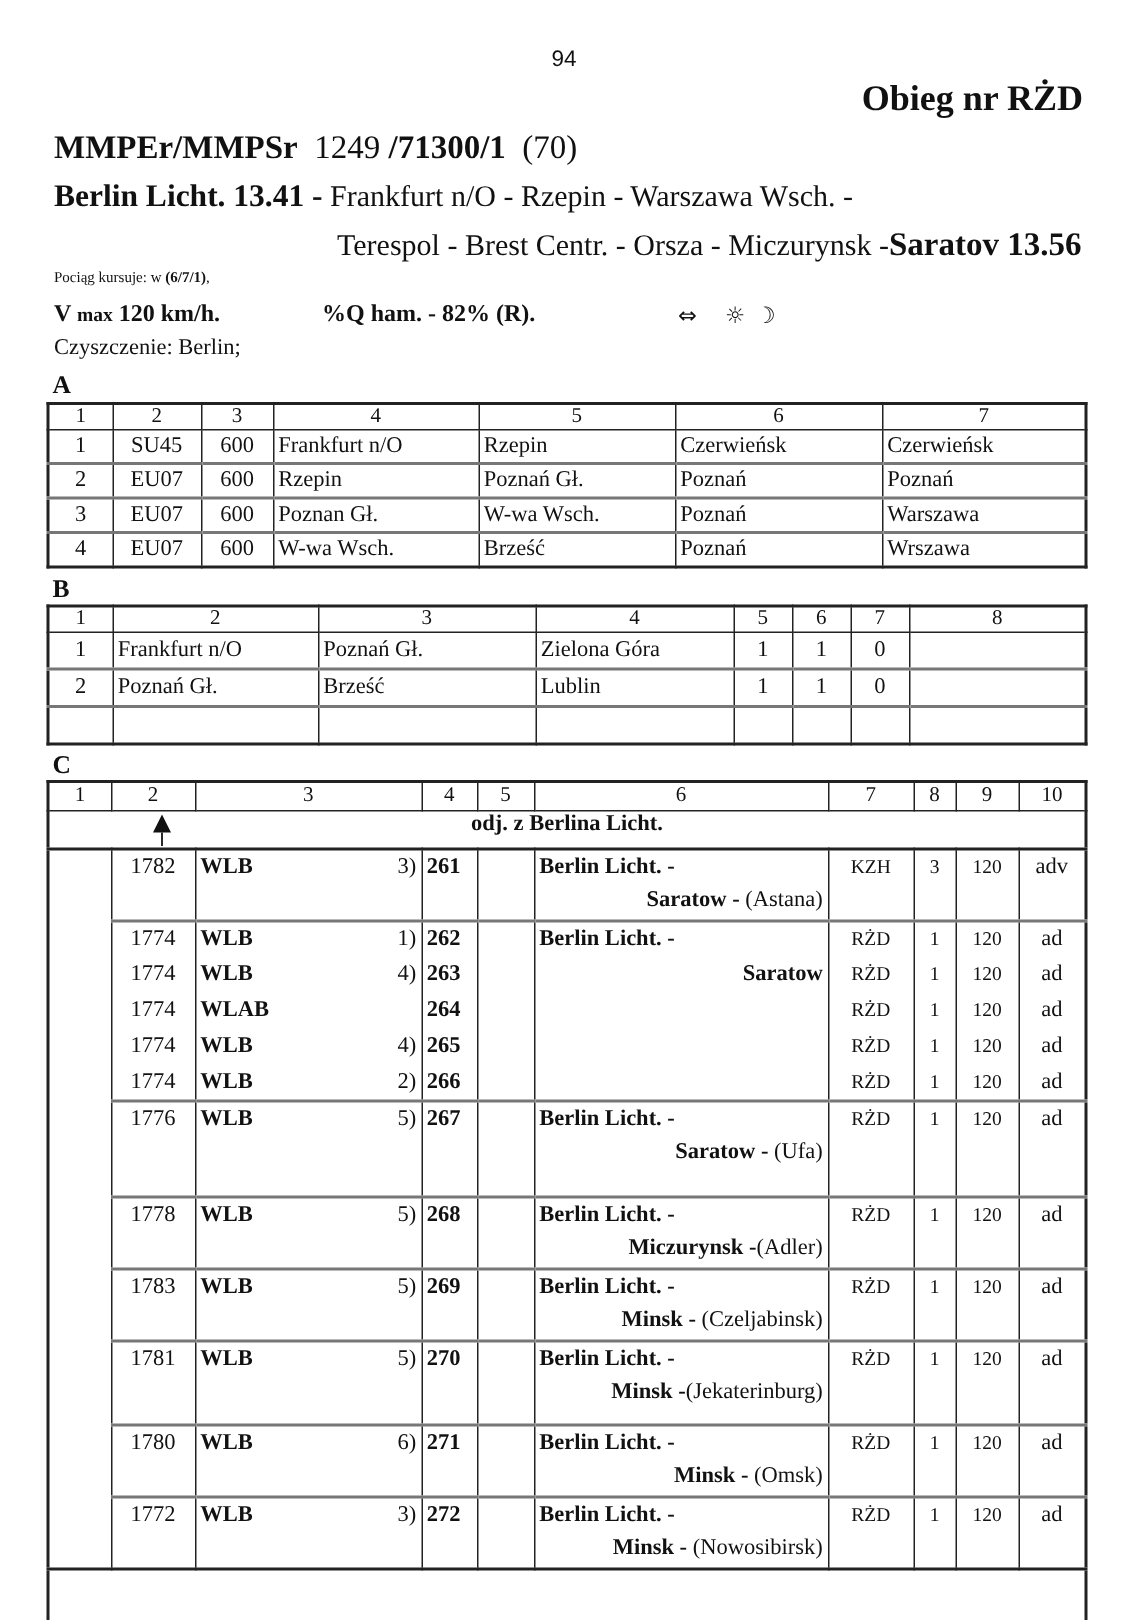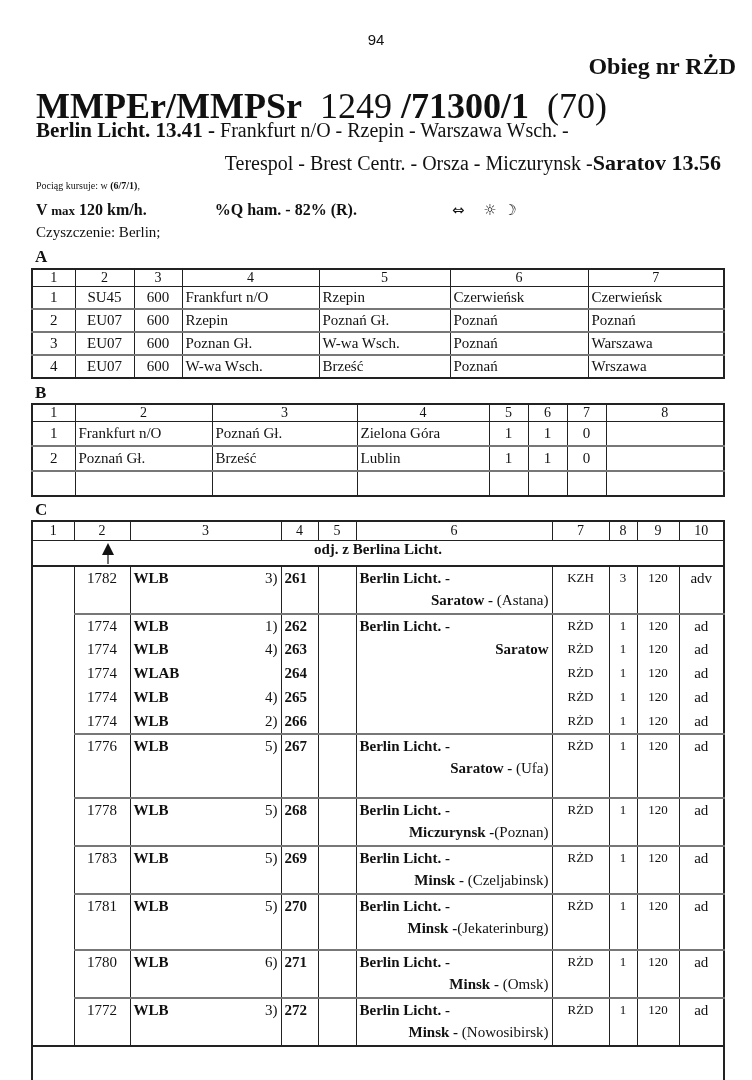--- a/index.html
+++ b/index.html
@@ -1,22 +1,22 @@
 <!DOCTYPE html>
 <html><head>
 <meta charset="utf-8">
 <style>
   html, body { margin: 0; padding: 0; background: #ffffff; }
   body { width: 752px; height: 1080px; position: relative; overflow: hidden;
          font-family: "Liberation Serif", serif; color: #111; }
   .abs { position: absolute; }
   .page-number { left: 0; width: 752px; top: 31px; text-align: center;
                  font-family: "Liberation Sans", sans-serif; font-size: 15px; }
-  .obieg { right: 16px; top: 53px; font-size: 24px; font-weight: bold; text-align: center; }
-  .title { left: 36px; top: 85px; font-size: 36px; white-space: nowrap; }
+  .obieg { right: 30px; top: 53px; font-size: 24px; font-weight: bold; text-align: center; }
+  .title { left: 36px; top: 85px; font-size: 22px; white-space: nowrap; }
   .title b { font-weight: bold; }
   .route1 { left: 36px; top: 118px; font-size: 20px; white-space: nowrap; }
   .route2 { right: 31px; top: 150px; font-size: 20px; white-space: nowrap; }
   .route1 b, .route2 b { font-size: 21px; }
   .route2 .sar { font-size: 22px; font-weight: bold; }
   .line-kurs { left: 36px; top: 180px; font-size: 10px; white-space: nowrap; }
   .line-vmax { left: 36px; top: 201px; font-size: 16px; white-space: nowrap; font-weight: bold; }
   .line-vmax .sub { font-size: 13px; }
   .line-czysz { left: 36px; top: 224px; font-size: 15px; white-space: nowrap; }
   .sec-label { font-size: 17px; font-weight: bold; left: 35px; }
@@ -362,21 +362,21 @@
       <tr class="blk dotted-top" style="height: 48px;">
         <td class="c">1778</td>
         <td>
           <div class="wlb">
             <b>WLB</b>
             <span>5)</span>
           </div>
         </td>
         <td class="num">268</td>
         <td></td>
-        <td style="padding-bottom: 2px;"><span class="from">Berlin Licht. -</span><span class="dest"><b>Miczurynsk -</b><span>(Poznan)</span></span></td>
+        <td style="padding-bottom: 2px;"><span class="from">Berlin Licht. -</span><span class="dest"><b>Miczurynsk -</b><span>(Adler)</span></span></td>
         <td class="c sm">RŻD</td>
         <td class="c sm">1</td>
         <td class="c sm">120</td>
         <td class="c">ad</td>
       </tr>
       <tr class="blk dotted-top" style="height: 48px; padding-left: 36px;">
         <td class="c">1783</td>
         <td>
           <div class="wlb">
             <b>WLB</b>

